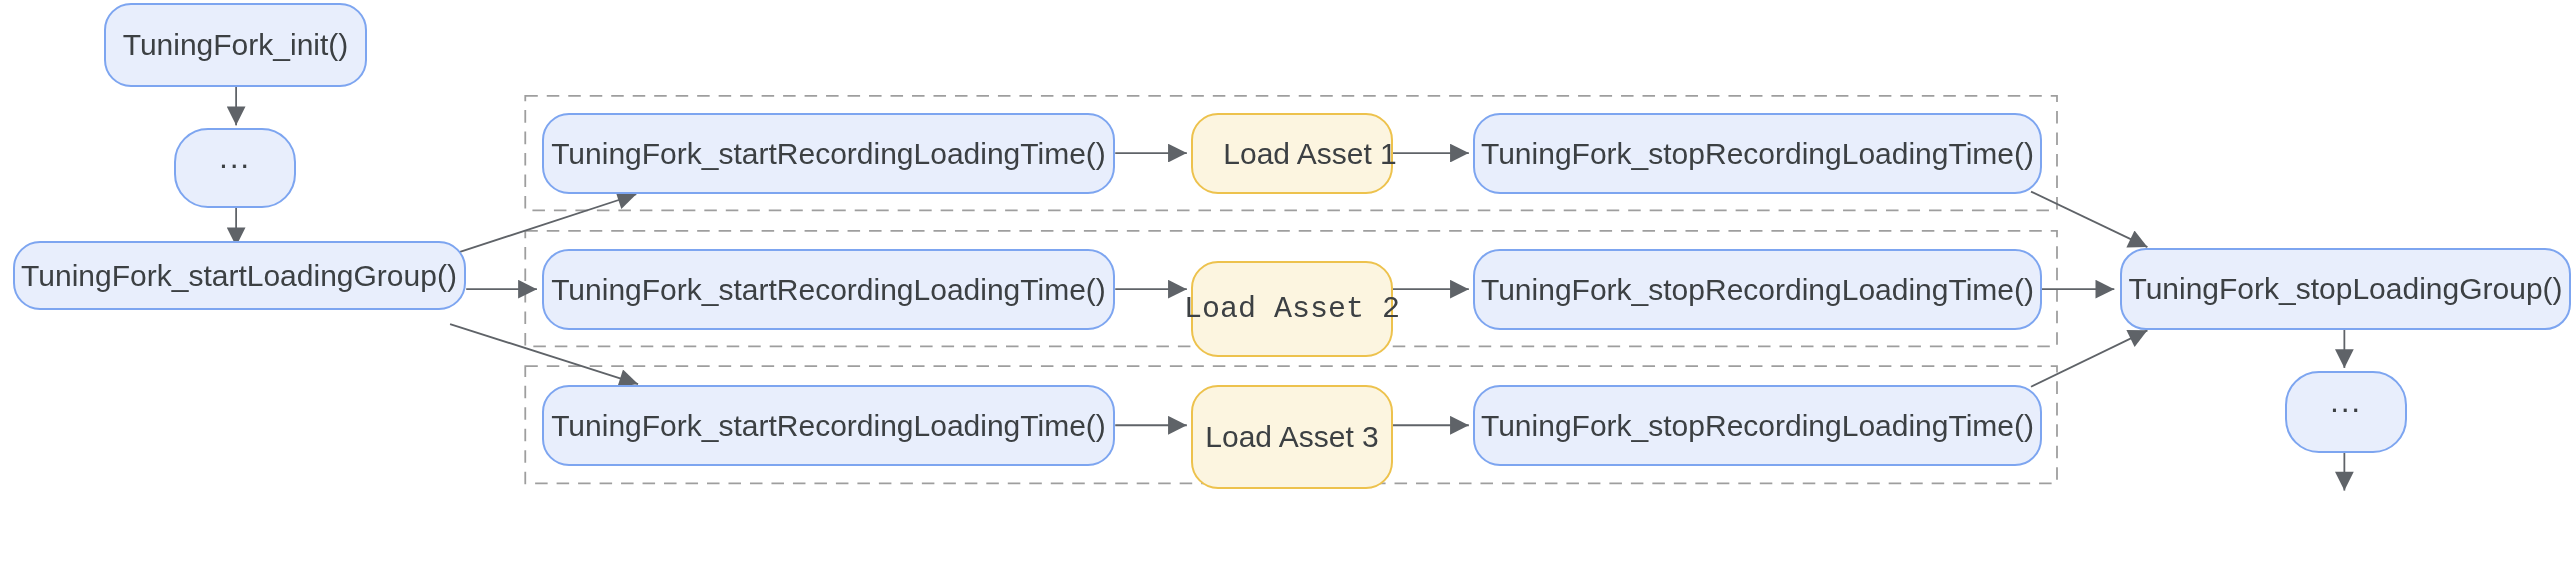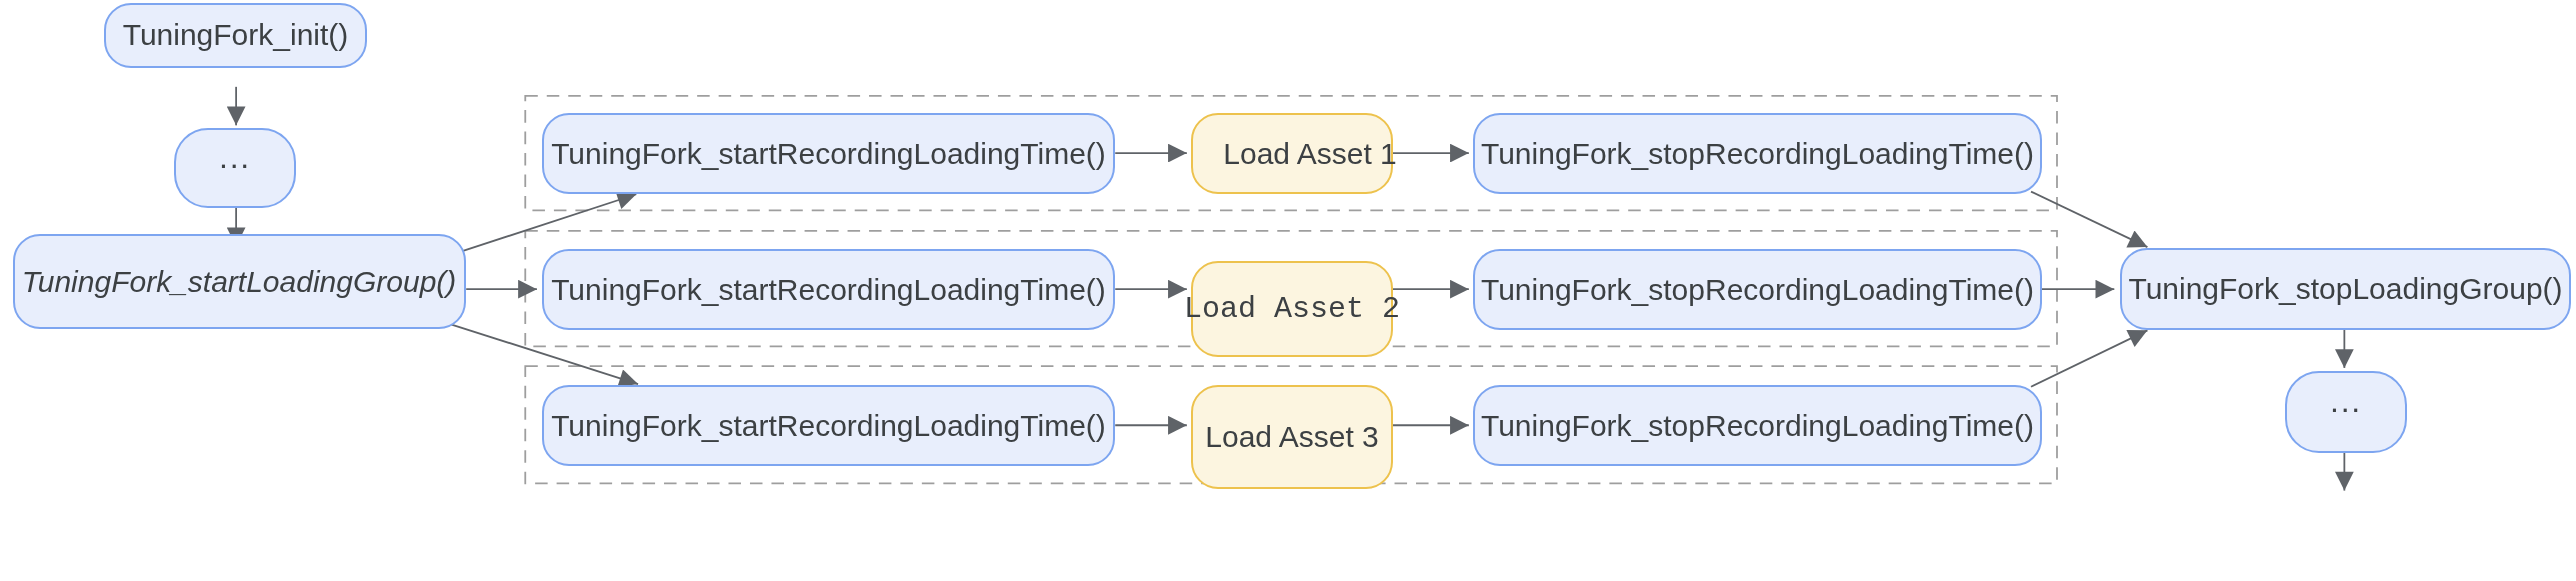--- a/index.html
+++ b/index.html
@@ -68,29 +68,29 @@
     <line x1="1555" y1="475" x2="1640" y2="475" stroke="#5f6368" stroke-width="2" marker-end="url(#arrowhead)"></line>
 
     <line x1="2268" y1="214" x2="2398" y2="276" stroke="#5f6368" stroke-width="2" marker-end="url(#arrowhead)"></line>
     <line x1="2280" y1="323" x2="2361" y2="323" stroke="#5f6368" stroke-width="2" marker-end="url(#arrowhead)"></line>
     <line x1="2268" y1="432" x2="2398" y2="369" stroke="#5f6368" stroke-width="2" marker-end="url(#arrowhead)"></line>
 
     <line x1="2618" y1="368" x2="2618" y2="411" stroke="#5f6368" stroke-width="2" marker-end="url(#arrowhead)"></line>
     <line x1="2618" y1="505" x2="2618" y2="548" stroke="#5f6368" stroke-width="2" marker-end="url(#arrowhead)"></line>
   </svg>
 
-  <div class="node" style="left:104px; top:2.7px; width:263px; height:65px;">
+  <div class="node" style="left:104px; top:2.7px; width:263px; height:84px;">
     <span>TuningFork_init()</span>
   </div>
 
   <div class="node dots" style="left:174px; top:128px; width:122px; height:80px;">
     <span class="dots-text">...</span>
   </div>
 
-  <div class="node" style="left:12.5px; top:234px; width:453px; height:95px;font-style:italic;">
+  <div class="node" style="left:12.5px; top:241px; width:453px; height:69px;">
     <span>TuningFork_startLoadingGroup()</span>
   </div>
 
   <div class="node" style="left:542px; top:113px; width:573px; height:81px;">
     <span>TuningFork_startRecordingLoadingTime()</span>
   </div>
   <div class="node asset" style="left:1191px; top:113px; width:202px; height:81px;padding-left:36px;">
     <span>Load Asset 1</span>
   </div>
   <div class="node" style="left:1473px; top:113px; width:569px; height:81px;">
@@ -110,21 +110,21 @@
   <div class="node" style="left:542px; top:385px; width:573px; height:81px;">
     <span>TuningFork_startRecordingLoadingTime()</span>
   </div>
   <div class="node asset" style="left:1191px; top:385px; width:202px; height:104px;">
     <span>Load Asset 3</span>
   </div>
   <div class="node" style="left:1473px; top:385px; width:569px; height:81px;">
     <span>TuningFork_stopRecordingLoadingTime()</span>
   </div>
 
-  <div class="node" style="left:2120px; top:248px; width:451px; height:82px;">
+  <div class="node" style="left:2120px; top:248px; width:451px; height:82px;border-radius:26px;">
     <span>TuningFork_stopLoadingGroup()</span>
   </div>
 
   <div class="node dots" style="left:2285px; top:371px; width:122px; height:82px;">
     <span class="dots-text">...</span>
   </div>
 
 
 </div>
 

